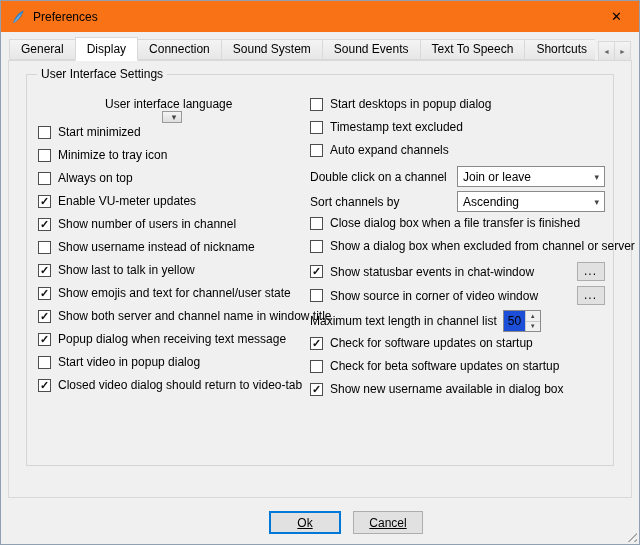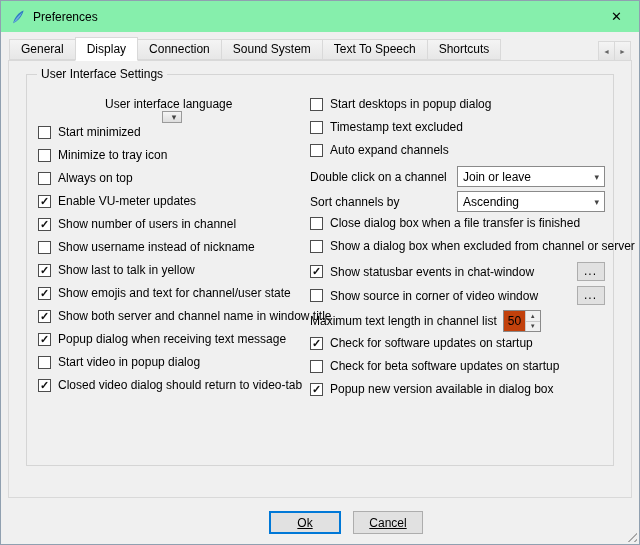--- a/index.html
+++ b/index.html
@@ -1,19 +1,19 @@
 <!DOCTYPE html>
 <html><head>
 <meta charset="utf-8">
 <style>
   html,body{margin:0;padding:0;background:#cfd8e0;}
   body{font-family:"Liberation Sans", sans-serif;font-size:12px;color:#000;}
   .window{position:relative;width:640px;height:545px;box-sizing:border-box;background:#f0f0f0;border:1px solid #90a0b0;overflow:hidden;}
   
-  .titlebar{position:absolute;left:0;top:0;right:0;height:31px;background:#86efac;display:flex;align-items:center;padding-left:9px;gap:7px;box-sizing:border-box;}
+  .titlebar{position:absolute;left:0;top:0;right:0;height:31px;background:#f97316;display:flex;align-items:center;padding-left:9px;gap:7px;box-sizing:border-box;}
   .app-icon{width:16px;height:16px;flex:none;}
   .app-icon svg{width:16px;height:16px;display:block;}
   .win-title{font-size:12px;}
   .close-btn{position:absolute;top:0;right:0;width:45px;height:31px;display:flex;align-items:center;justify-content:center;font-size:13px;color:#000;cursor:default;}
   
   .tabstrip{position:absolute;left:8px;top:36px;right:44px;height:24px;display:flex;align-items:center;overflow:hidden;white-space:nowrap;z-index:2;}
   .tab{height:19px;line-height:19px;padding:0 11px;background:linear-gradient(#f4f4f4,#e7e7e7);border:1px solid #d9d9d9;margin-right:-1px;flex:none;}
   .tab.active{height:22px;line-height:22px;background:#fff;border-bottom-color:#fff;position:relative;z-index:3;}
   .tab-scroll{position:absolute;right:8px;top:40px;height:20px;display:flex;z-index:2;}
   .tsbtn{width:17px;height:20px;box-sizing:border-box;border:1px solid #d9d9d9;background:linear-gradient(#f4f4f4,#e4e4e4);display:flex;align-items:center;justify-content:center;font-size:7px;color:#666;margin-left:-1px;}
@@ -39,21 +39,21 @@
   
   .combo{height:21px;box-sizing:border-box;border:1px solid #8a8a8a;background:#fff;display:flex;align-items:center;padding:0 5px;flex:none;}
   .combo .cval{flex:1;overflow:hidden;white-space:nowrap;}
   .combo .carrow{font-size:9px;color:#444;margin-left:4px;flex:none;}
   .combo.gray{background:linear-gradient(#f5f5f5,#dedede);border-color:#9a9a9a;}
   .lang-row .combo{flex:1;}
   .w148{width:148px;}
   
   .mini-btn{width:28px;height:19px;box-sizing:border-box;border:1px solid #adadad;background:#e1e1e1;display:flex;align-items:center;justify-content:flex-start;padding-left:6px;margin-left:auto;font-size:12px;line-height:5px;letter-spacing:1px;}
   
-  .spin{height:22px;box-sizing:border-box;border:1px solid #8a8a8a;background:#c2410c;display:flex;align-items:stretch;width:38px;flex:none;margin-left:6px;}
+  .spin{height:22px;box-sizing:border-box;border:1px solid #8a8a8a;background:#1d4ed8;display:flex;align-items:stretch;width:38px;flex:none;margin-left:6px;}
   .spin .sval{flex:1;display:flex;align-items:center;padding-left:4px;}
   .spin .sbtns{width:14px;display:flex;flex-direction:column;border-left:1px solid #c9c9c9;}
   .sbtn{flex:1;display:flex;align-items:center;justify-content:center;font-size:6px;color:#444;background:#f0f0f0;}
   .sbtn.up{border-bottom:1px solid #c9c9c9;}
   
   .dlg-btn{position:absolute;height:23px;box-sizing:border-box;background:#e1e1e1;border:1px solid #adadad;display:flex;align-items:center;justify-content:center;font-size:12px;}
   .dlg-btn .btn-label{text-decoration:underline;}
   .dlg-btn.ok{left:268px;top:510px;width:72px;border-color:#0078d7;box-shadow:inset 0 0 0 1px #0078d7;}
   .dlg-btn.cancel{left:352px;top:510px;width:70px;}
   
@@ -73,20 +73,21 @@
     </span>
     <span class="win-title">Preferences</span>
     <span class="close-btn">✕</span>
   </div>
 
   <div class="tabstrip">
     <span class="tab">General</span>
     <span class="tab active">Display</span>
     <span class="tab">Connection</span>
     <span class="tab">Sound System</span>
+    <span class="tab">Sound Events</span>
     <span class="tab">Text To Speech</span>
     <span class="tab">Shortcuts</span>
 
   </div>
   <div class="tab-scroll">
     <span class="tsbtn">◄</span>
     <span class="tsbtn">►</span>
   </div>
 
   <div class="pane">
@@ -263,21 +264,21 @@
 
             <div class="cbrow">
               <span class="cb"></span>
               <span class="cblabel">Check for beta software updates on startup</span>
             </div>
 
             <div class="cbrow">
               <span class="cb checked">
                 <span class="mark">✓</span>
               </span>
-              <span class="cblabel">Popup new version available in dialog box</span>
+              <span class="cblabel">Show new username available in dialog box</span>
             </div>
           </div>
       </div>
 
     </div>
   </div>
 
   <div class="dlg-btn ok">
     <span class="btn-label">Ok</span>
   </div>

